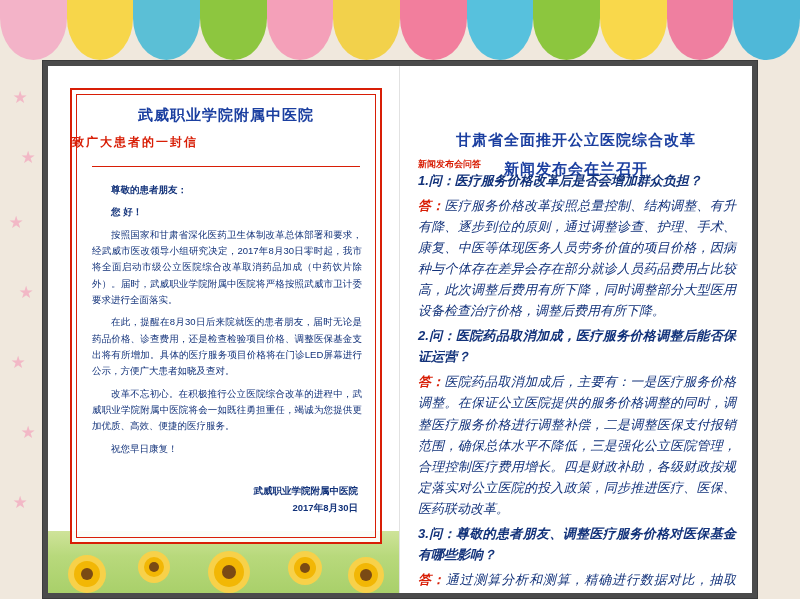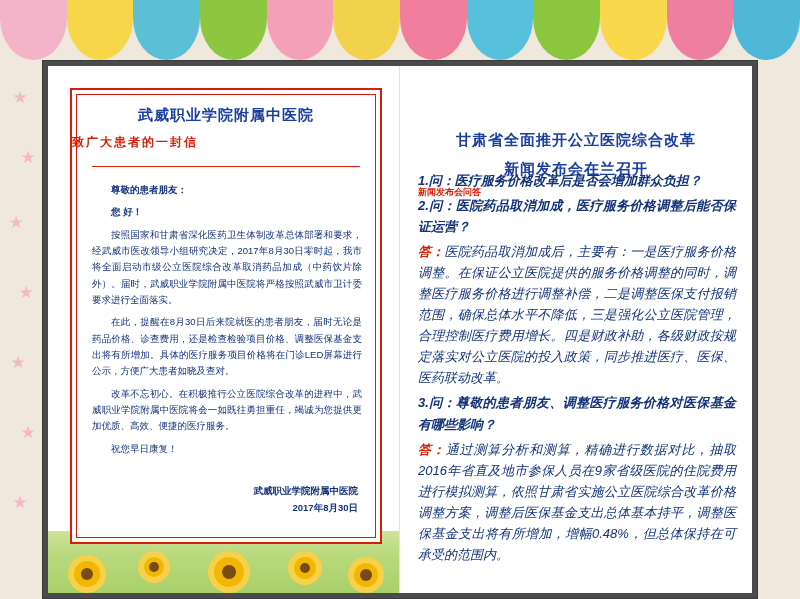--- a/index.html
+++ b/index.html
@@ -72,21 +72,21 @@
   .salute2{text-indent:2em;font-weight:bold;}
   .sign{position:absolute;right:22px;bottom:26px;text-align:right;
     font-size:9.5px;line-height:1.8;color:#12327a;font-weight:bold;}
 
   
   .r-title{
     position:absolute;left:14px;right:14px;top:24px;text-align:center;
     font-size:15px;font-weight:bold;color:#1b3fa0;letter-spacing:1px;line-height:1.9;margin-top:36px;
   }
   .r-subhead{
-    position:absolute;left:18px;top:92px;font-size:9px;font-weight:bold;color:#d81e06;margin-top:28px;
+    position:absolute;left:18px;top:92px;font-size:9px;font-weight:bold;color:#d81e06;
   }
   .r-body{
     position:absolute;left:18px;right:16px;top:104px;bottom:12px;
     font-size:13px;line-height:1.62;color:#12327a;text-align:justify;font-style:italic;
   }
   .r-body p{margin:0 0 4px 0;}
   .q{font-weight:bold;color:#12327a;}
   .a{font-weight:bold;color:#d81e06;}
 </style>
 </head>
@@ -175,20 +175,23 @@
           <div>甘肃省全面推开公立医院综合改革</div>
           <div>新闻发布会在兰召开</div>
         </div>
 
         <div class="r-subhead">新闻发布会问答</div>
 
         <div class="r-body">
           <p>
             <span class="q">1.问：</span><span class="q">医疗服务价格改革后是否会增加群众负担？</span>
           </p>
+          <p>
+            <span class="a">答：</span><span>医疗服务价格改革按照总量控制、结构调整、有升有降、逐步到位的原则，通过调整诊查、护理、手术、康复、中医等体现医务人员劳务价值的项目价格，因病种与个体存在差异会存在部分就诊人员药品费用占比较高，此次调整后费用有所下降，同时调整部分大型医用设备检查治疗价格，调整后费用有所下降。</span>
+          </p>
 
           <p>
             <span class="q">2.问：</span><span class="q">医院药品取消加成，医疗服务价格调整后能否保证运营？</span>
           </p>
           <p>
             <span class="a">答：</span><span>医院药品取消加成后，主要有：一是医疗服务价格调整。在保证公立医院提供的服务价格调整的同时，调整医疗服务价格进行调整补偿，二是调整医保支付报销范围，确保总体水平不降低，三是强化公立医院管理，合理控制医疗费用增长。四是财政补助，各级财政按规定落实对公立医院的投入政策，同步推进医疗、医保、医药联动改革。</span>
           </p>
 
           <p>
             <span class="q">3.问：</span><span class="q">尊敬的患者朋友、调整医疗服务价格对医保基金有哪些影响？</span>

